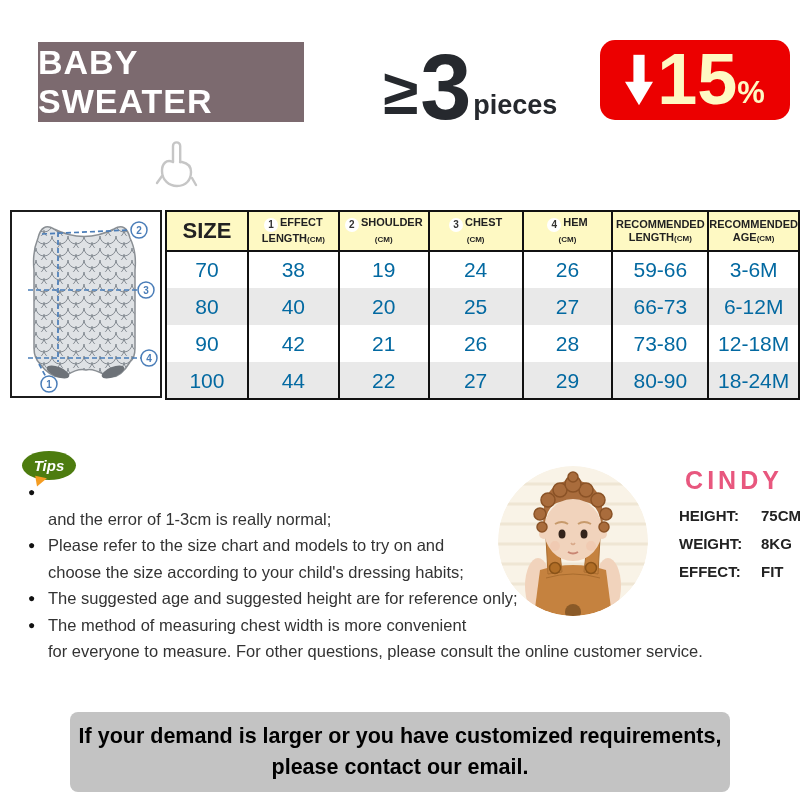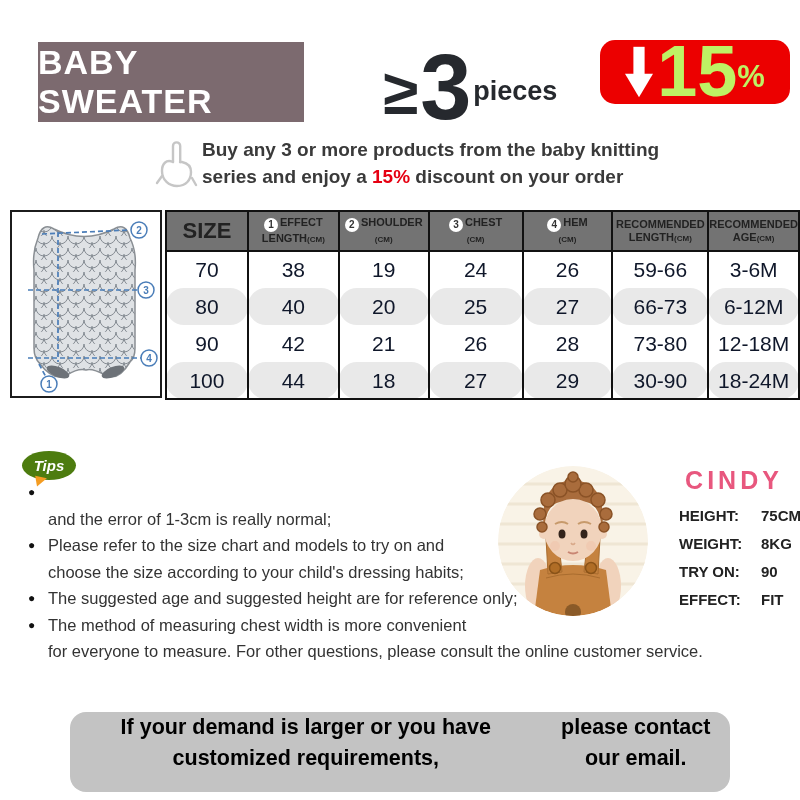--- a/index.html
+++ b/index.html
@@ -6,42 +6,42 @@
   .page{position:relative;width:800px;height:800px;background:#fff;overflow:hidden;
         font-family:"Liberation Sans",sans-serif;}
 
   
   .title-box{position:absolute;left:38px;top:42px;width:266px;height:80px;background:#7c6a6f;
              display:flex;align-items:center;justify-content:center;}
   .title-box span{color:#fff;font-size:34px;font-weight:bold;letter-spacing:1px;}
   .qty{position:absolute;left:383px;top:36px;height:88px;display:flex;align-items:flex-end;color:#26292e;}
   .qty .ge{font-size:64px;font-weight:bold;line-height:.85;margin-bottom:5px;}
   .qty .num{font-size:92px;font-weight:bold;line-height:.78;margin-left:2px;}
-  .qty .unit{font-size:27px;font-weight:bold;margin-bottom:17px;margin-left:2px;}
-  .discount{position:absolute;left:600px;top:40px;width:190px;height:64px;background:#ec0000;
-            border-radius:15px;display:flex;align-items:center;justify-content:center;color:#bef264;}
+  .qty .unit{font-size:27px;font-weight:bold;margin-bottom:3px;margin-left:2px;}
+  .discount{position:absolute;left:600px;top:40px;width:190px;height:80px;background:#ec0000;
+            border-radius:15px;display:flex;align-items:center;justify-content:center;color:#fef9c3;}
   .discount .num{font-size:72px;font-weight:bold;line-height:.8;margin-left:4px;}
   .discount .pct{font-size:31px;font-weight:bold;align-self:flex-end;margin-bottom:9px;}
 
   
   .hand{position:absolute;left:154px;top:138px;}
   .promo{position:absolute;left:202px;top:136px;font-size:19px;font-weight:bold;color:#3a3a3a;line-height:27px;}
   .promo .hl{color:#e60012;}
 
   
   .sketch{position:absolute;left:10px;top:210px;width:152px;height:188px;border:2px solid #1c1c1c;
           box-sizing:border-box;background:#fff;}
   .size-table{position:absolute;left:165px;top:210px;border-collapse:collapse;table-layout:fixed;}
   .size-table th,.size-table td{border-left:2.5px solid #111;border-right:2.5px solid #111;
           text-align:center;box-sizing:border-box;padding:0;}
-  .size-table th{background:#737373;border-top:2.5px solid #111;border-bottom:2.5px solid #111;
+  .size-table th{background:#fef9c3;border-top:2.5px solid #111;border-bottom:2.5px solid #111;
           height:40px;font-size:11px;font-weight:bold;color:#222;line-height:13px;}
-  .size-table td{height:37px;font-size:21px;color:#0f172a;border-bottom:2.5px solid transparent;}
+  .size-table td{height:37px;font-size:21px;color:#0369a1;border-bottom:2.5px solid transparent;}
   .size-table tr:last-child td{border-bottom:2.5px solid #111;}
-  .size-table tr.alt td{background:#e9e9e9;border-radius:18px;}
+  .size-table tr.alt td{background:#e9e9e9;}
   .size-table th.size-h{font-size:22px;line-height:22px;}
   .circ{display:inline-flex;width:14px;height:14px;border-radius:50%;background:#fff;color:#333;
         font-size:10px;align-items:center;justify-content:center;margin-right:2px;vertical-align:-2px;}
   .unit{font-size:8px;font-weight:bold;}
 
   
   .tips-bubble{position:absolute;left:22px;top:451px;width:54px;height:29px;background:#4d7c0f;
                border-radius:50%;display:flex;align-items:center;justify-content:center;
                color:#fff;font-size:15px;font-weight:bold;font-style:italic;}
   .tips-bubble:after{content:"";position:absolute;left:12px;bottom:-7px;width:0;height:0;
@@ -54,22 +54,22 @@
   
   .photo{position:absolute;left:498px;top:466px;width:150px;height:150px;border-radius:50%;overflow:hidden;}
   .model-name{position:absolute;left:652px;top:466px;width:164px;text-align:center;color:#e8577e;
               font-size:25px;font-weight:bold;letter-spacing:4px;}
   .model-specs{position:absolute;left:679px;top:501px;font-size:15px;font-weight:bold;color:#222;}
   .spec{display:flex;height:28px;align-items:center;}
   .spec .lbl{width:74px;}
   .spec .val{margin-left:8px;}
 
   
-  .footer{position:absolute;left:70px;top:712px;width:660px;height:80px;background:#c3c3c3;border-radius:16px;
-          display:flex;flex-direction:row;justify-content:center;text-align:center;
+  .footer{position:absolute;left:70px;top:712px;width:660px;height:80px;background:#c3c3c3;border-radius:8px;
+          display:flex;flex-direction:column;justify-content:center;text-align:center;
           font-size:21.5px;font-weight:bold;color:#000;line-height:31px;}
 </style>
 </head>
 <body>
 
 <div class="page">
 
   <div class="title-box">
     <span>BABY SWEATER</span>
   </div>
@@ -86,24 +86,20 @@
     <span class="num">15</span>
     <span class="pct">%</span>
   </div>
 
   <div class="hand">
     <svg width="44" height="52" viewBox="0 0 44 52" fill="none" stroke="#c6c6c6" stroke-width="2.4" stroke-linecap="round" stroke-linejoin="round">
       <path d="M19 24 V8 a3.6 3.6 0 0 1 7.2 0 V24"></path>
       <path d="M19 24 c-7 -3 -11 2 -11 9 0 9 7 15 15 15 9 0 14 -6 14 -14 0 -6 -4 -9 -9 -10 l-2 0"></path>
       <path d="M8 38 l-5 7 M38 40 l4 7"></path>
     </svg>
-  </div>
-  <div class="promo">
-    <div>Buy any 3 or more products from the baby knitting</div>
-    <div><span>series and enjoy a </span><span class="hl">15%</span><span> discount on your order</span></div>
   </div>
 
   <div class="sketch">
     <svg width="148" height="184" viewBox="0 0 148 184">
       <defs>
         <pattern id="scl" width="16" height="12" patternUnits="userSpaceOnUse">
           <rect width="16" height="12" fill="#dfe2e5"></rect>
           <path d="M-8 0 a8 8 0 0 0 16 0 M8 0 a8 8 0 0 0 16 0" stroke="#858c93" fill="none" stroke-width="1"></path>
           <path d="M0 6 a8 8 0 0 0 16 0" stroke="#858c93" fill="none" stroke-width="1"></path>
         </pattern>
@@ -192,24 +188,24 @@
       <td>42</td>
       <td>21</td>
       <td>26</td>
       <td>28</td>
       <td>73-80</td>
       <td>12-18M</td>
     </tr>
     <tr class="alt">
       <td>100</td>
       <td>44</td>
-      <td>18</td>
+      <td>22</td>
       <td>27</td>
       <td>29</td>
-      <td>30-90</td>
+      <td>80-90</td>
       <td>18-24M</td>
     </tr>
   </tbody>
     </table>
 
   <div class="tips-bubble">
     <span>Tips</span>
   </div>
   <div class="tips-list">
     <div class="tip">
@@ -287,24 +283,20 @@
   <div class="model-specs">
     <div class="spec">
       <span class="lbl">HEIGHT:</span>
         <span class="val">75CM</span>
     </div>
     <div class="spec">
       <span class="lbl">WEIGHT:</span>
         <span class="val">8KG</span>
     </div>
     <div class="spec">
-      <span class="lbl">TRY ON:</span>
-        <span class="val">90</span>
-    </div>
-    <div class="spec">
       <span class="lbl">EFFECT:</span>
         <span class="val">FIT</span>
     </div>
   </div>
 
   <div class="footer">
     <div>If your demand is larger or you have customized requirements,</div>
     <div>please contact our email.</div>
   </div>
 

